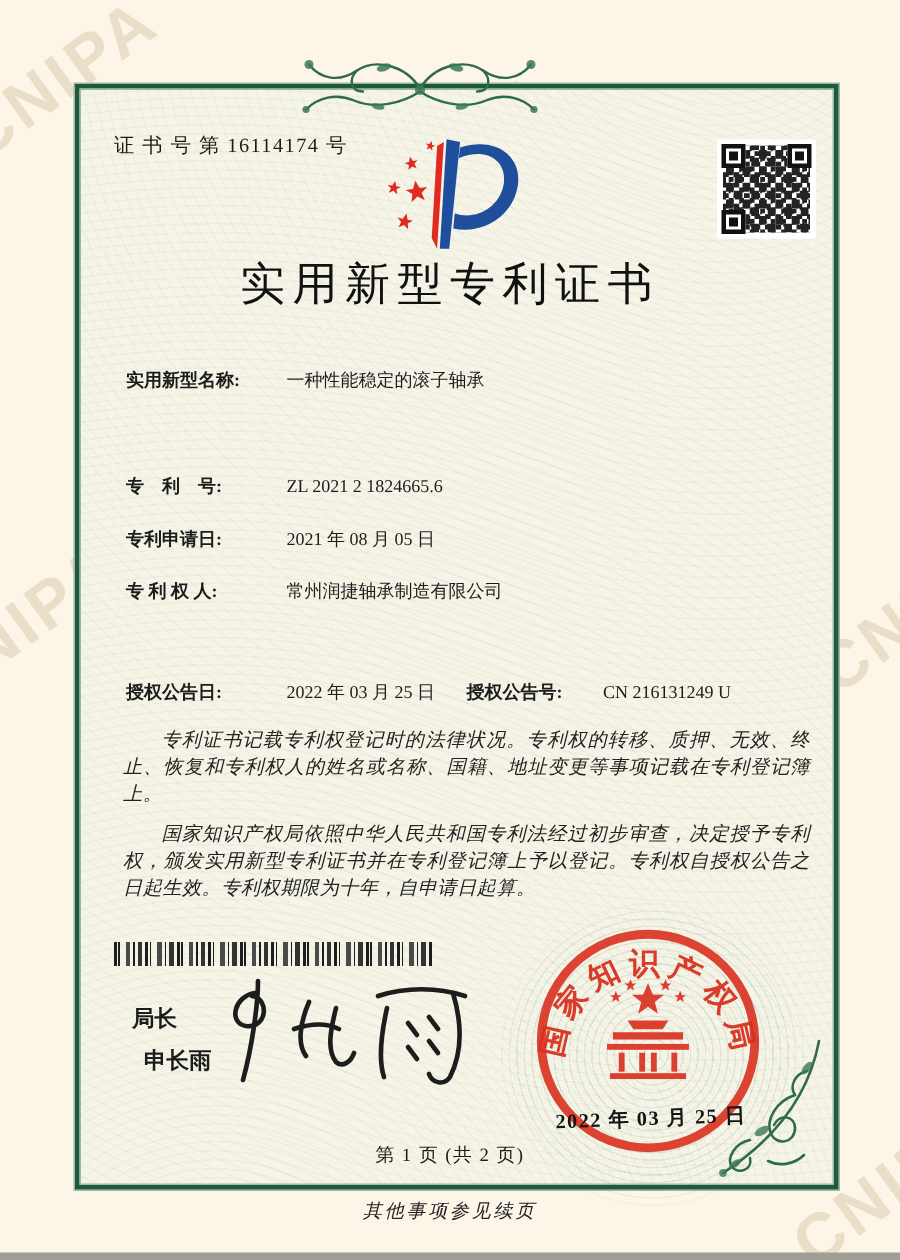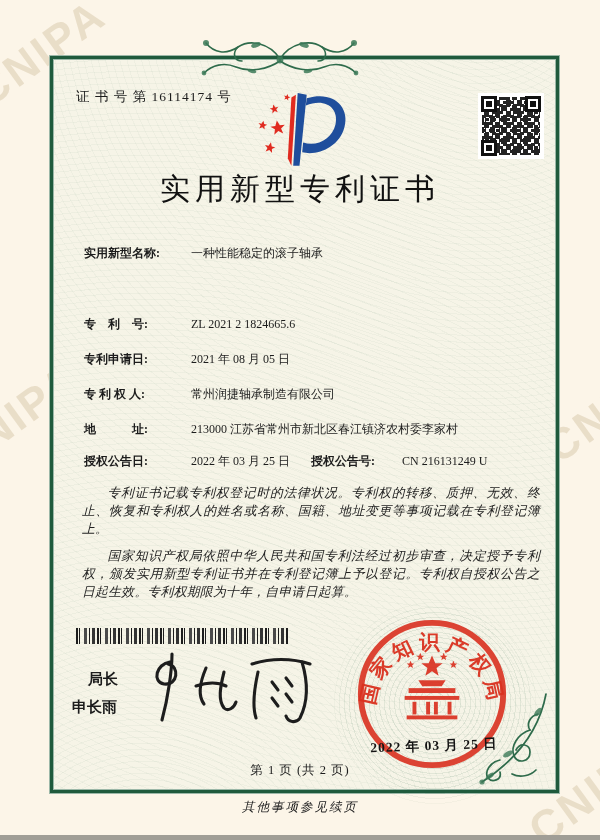--- a/index.html
+++ b/index.html
@@ -63,21 +63,21 @@
     font-size:12.8px;line-height:18px;letter-spacing:.3px;font-style:italic;color:#222;}
   .body-text p{margin:0 0 9px 0;text-indent:2em;text-align:justify;}
   .barcode{
     position:absolute;left:76px;top:628px;width:212px;height:16px;
     background:repeating-linear-gradient(90deg,
       #1d1d1d 0 2px, transparent 2px 3px, #1d1d1d 3px 4px, transparent 4px 8px,
       #4a4a4a 8px 11px, transparent 11px 13px, #1d1d1d 13px 14px, transparent 14px 16px,
       #333 16px 19px, transparent 19px 21px);
   }
   .official-title{position:absolute;left:88px;top:670px;font-size:15px;font-weight:600;font-family:"Liberation Sans",sans-serif;}
-  .official-name{position:absolute;left:72px;top:698px;font-size:15px;font-weight:600;font-family:Liberation Serif, serif;}
+  .official-name{position:absolute;left:96px;top:698px;font-size:15px;font-weight:600;font-family:Liberation Serif, serif;}
   .signature{position:absolute;left:140px;top:648px;}
   .seal{position:absolute;left:354px;top:616px;width:156px;height:156px;}
   .seal-date{
     position:absolute;left:356px;top:737px;width:156px;text-align:center;
     font-size:13.5px;letter-spacing:1px;color:#141414;transform:rotate(-2deg);font-weight:600;
   }
   .page-info{position:absolute;left:0;right:0;top:762px;text-align:center;font-size:12.5px;letter-spacing:1px;}
   .continuation{position:absolute;left:0;right:0;top:799px;text-align:center;font-size:12.5px;font-style:italic;letter-spacing:2px;color:#222;}
   .ornament-top{position:absolute;left:192px;top:33px;z-index:3;}
   .ornament-corner{position:absolute;left:460px;top:690px;z-index:2;}
@@ -173,24 +173,20 @@
       <span class="lab">专　利　号:</span>
       <span class="val">ZL 2021 2 1824665.6</span>
     </div>
     <div class="row r4">
       <span class="lab">专利申请日:</span>
       <span class="val">2021 年 08 月 05 日</span>
     </div>
     <div class="row r5">
       <span class="lab">专 利 权 人:</span>
       <span class="val">常州润捷轴承制造有限公司</span>
-    </div>
-    <div class="row r6">
-      <span class="lab">地　　　址:</span>
-      <span class="val">213000 江苏省常州市新北区春江镇济农村委李家村</span>
     </div>
     <div class="row r7">
       <span class="lab">授权公告日:</span>
       <span class="val val1">2022 年 03 月 25 日</span>
       <span class="lab2">授权公告号:</span>
       <span class="val">CN 216131249 U</span>
     </div>
 
     <div class="body-text">
       <p>专利证书记载专利权登记时的法律状况。专利权的转移、质押、无效、终止、恢复和专利权人的姓名或名称、国籍、地址变更等事项记载在专利登记簿上。</p>

